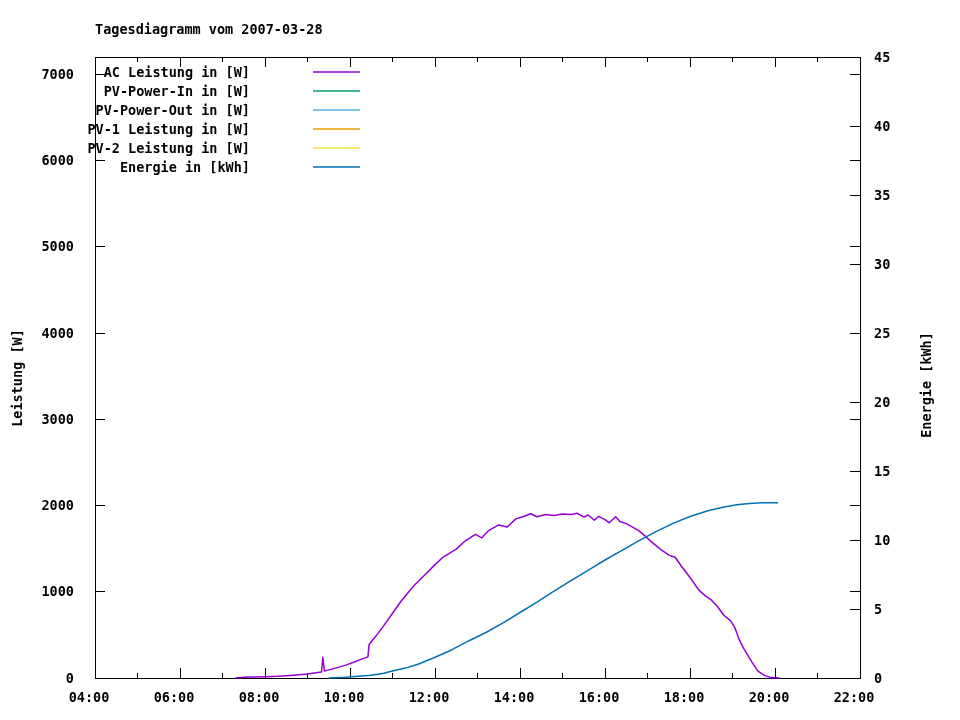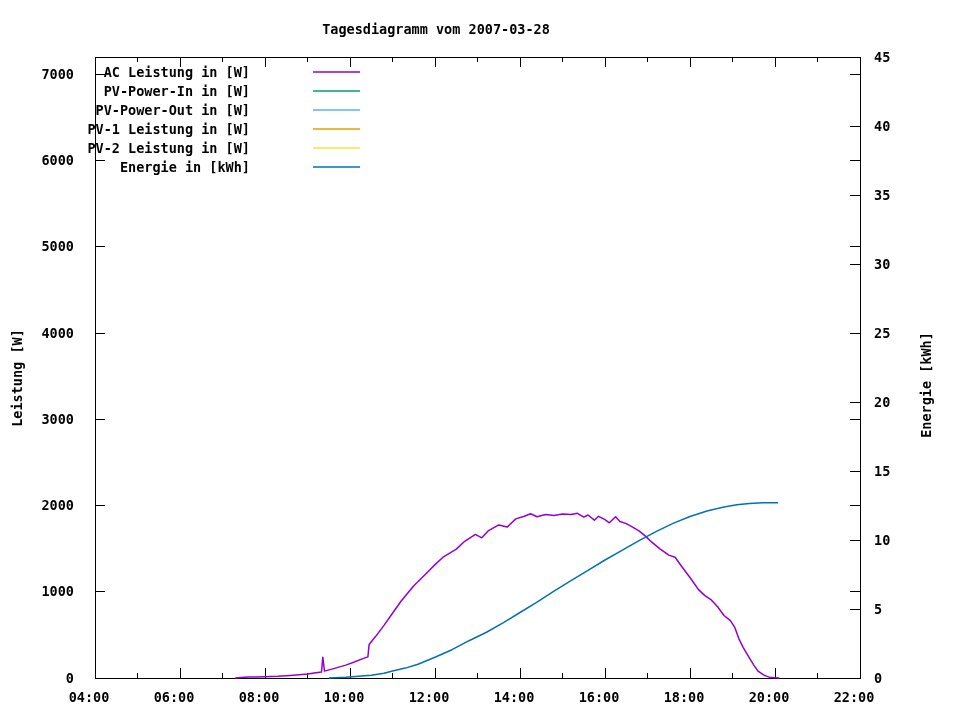--- a/index.html
+++ b/index.html
@@ -1,21 +1,21 @@
 <!DOCTYPE html>
 <html><head>
 <meta charset="utf-8">
 <style>
   html,body{margin:0;padding:0;}
   body{
     width:960px;height:720px;position:relative;background:#ffffff;
     font-family:"DejaVu Sans Mono",monospace;color:#000;overflow:hidden;
   }
   .chart-title{
-    position:absolute;left:95px;width:682px;top:21px;text-align:center;
+    position:absolute;left:95px;width:682px;top:21px;
     font-weight:bold;font-size:13.5px;white-space:nowrap;
   }
   .vlab{
     position:absolute;white-space:nowrap;font-weight:bold;font-size:13.5px;
     transform:translate(-50%,-50%) rotate(-90deg);
   }
   #ylab{left:17px;top:378px;}
   #y2lab{left:926px;top:385px;}
   svg{position:absolute;left:0;top:0;}
   svg text{

